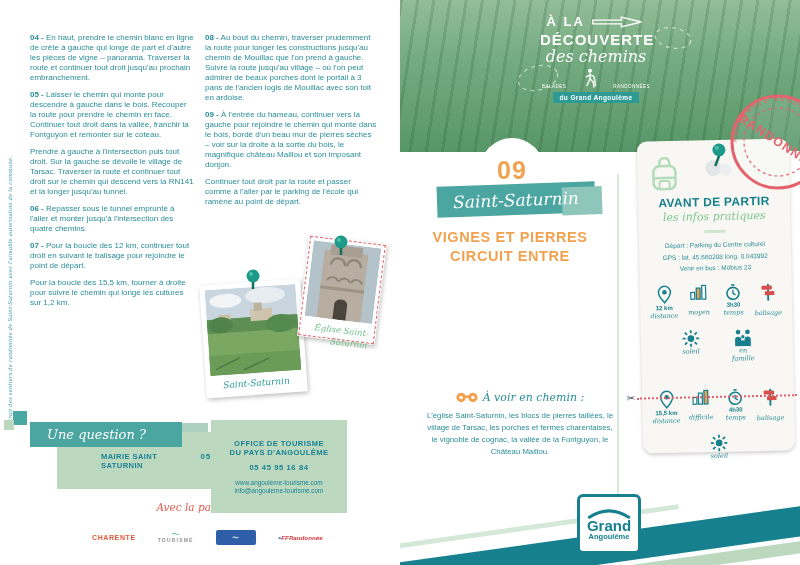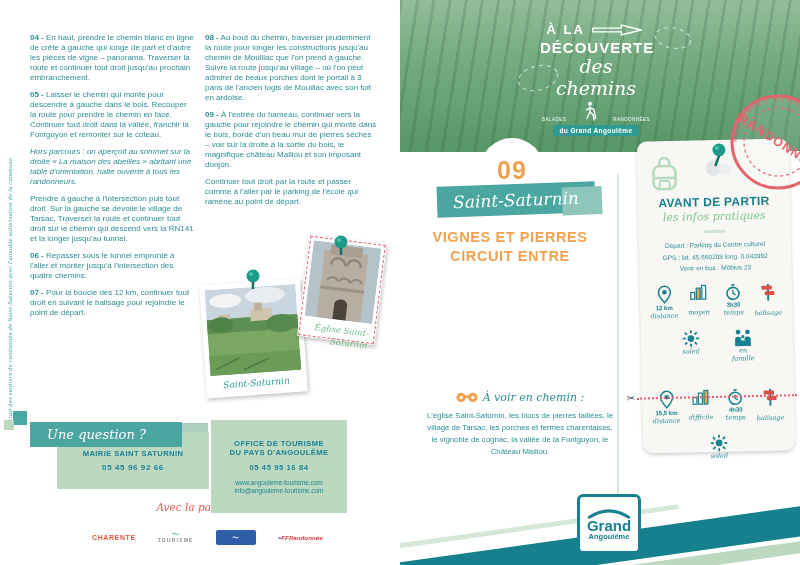--- a/index.html
+++ b/index.html
@@ -19,21 +19,21 @@
   .col2{left:205px;top:33px;width:172px;}
   .step{margin:0 0 7px 0;}
   .lead{font-weight:bold;}
   .lead:empty{display:none;}
   .it{font-style:italic;}
 
   .q-band-light{left:30px;top:423px;width:178px;height:24px;background:#abd0bf;}
   .q-banner{left:30px;top:422px;width:152px;height:25px;background:#4ba5a0;color:#fff;
             font-size:13px;display:flex;align-items:center;padding-left:17px;box-sizing:border-box;z-index:2;}
   .mairie-box{left:57px;top:432px;width:152px;height:57px;background:#bcd9c0;
-              display:flex;flex-direction:column;align-items:center;justify-content:center;gap:5px;z-index:1;}
+              display:flex;flex-direction:row;align-items:center;justify-content:center;gap:5px;z-index:1;padding-left:44px;}
   .mairie-name{font-size:7.6px;font-weight:bold;color:#1b8294;letter-spacing:.4px;}
   .mairie-phone{font-size:8px;font-weight:bold;color:#1b8294;letter-spacing:.6px;text-align:center;}
   .office-box{left:211px;top:420px;width:136px;height:93px;background:#bcd9c0;
               display:flex;flex-direction:column;align-items:center;justify-content:center;text-align:center;z-index:1;}
   .office-box .l1,.office-box .l2{font-size:7.6px;font-weight:bold;color:#1b8294;letter-spacing:.4px;}
   .office-box .ph{font-size:7.6px;font-weight:bold;color:#1b8294;margin-top:6px;letter-spacing:.6px;}
   .office-box .wb{font-size:6.4px;color:#1b8294;margin-top:7px;}
   .office-box .em{font-size:6.4px;color:#1b8294;margin-top:1px;}
 
   .partners-head{left:128px;top:501px;width:190px;text-align:center;font-size:10.5px;color:#e05a4e;}
@@ -59,24 +59,24 @@
   
   .photo{left:400px;top:0;width:400px;height:152px;
          background:
            repeating-linear-gradient(99deg, rgba(22,70,35,.16) 0 3px, rgba(255,255,255,0) 3px 16px),
            linear-gradient(180deg,#93bd98 0%,#74ab80 40%,#579667 100%);}
   .wave{left:400px;top:146px;z-index:1;}
   .dash-deco{opacity:.55;z-index:2;}
   .bump{left:480px;top:138px;width:64px;height:64px;border-radius:50%;background:#fff;z-index:2;
         display:flex;align-items:center;justify-content:center;
         font-size:25px;font-weight:bold;color:#f2a24e;letter-spacing:1px;}
-  .brand{left:540px;top:20px;width:112px;text-align:center;color:#fff;z-index:2;}
+  .brand{left:540px;top:12px;width:112px;text-align:center;color:#fff;z-index:2;}
   .brand .b1{font-size:13px;font-weight:bold;letter-spacing:2px;display:inline-block;vertical-align:middle;}
   .brand .b2{font-size:15px;font-weight:bold;letter-spacing:1px;margin-top:1px;}
-  .brand .b3{font-size:19px;margin-top:-1px;font-style:italic;}
+  .brand .b3{font-size:16px;margin-top:-1px;font-style:italic;}
   .brand .subs{display:flex;justify-content:space-between;align-items:flex-end;margin-top:1px;padding:0 2px;}
   .brand .subs span{font-size:4.5px;letter-spacing:.5px;}
   .brand .bban{margin:3px auto 0;background:#2d9b93;color:#fff;font-size:6.5px;font-weight:bold;
                width:86px;padding:2px 0;letter-spacing:.4px;}
   .stamp{left:728px;top:92px;z-index:4;}
 
   .fold{left:617px;top:170px;width:1.5px;height:327px;background:#d8e8da;}
 
   .banner-town{left:437px;top:184px;width:158px;height:31px;background:#4ba5a0;transform:rotate(-2deg);
                display:flex;align-items:center;justify-content:center;color:#fff;font-size:17px;z-index:2;}
@@ -119,24 +119,24 @@
 
 <div id="page">
 
   <div class="abs credit script">Extrait des sentiers de randonnée de Saint-Saturnin avec l'aimable autorisation de la commune.</div>
   <div class="abs sq-teal"></div>
   <div class="abs sq-green"></div>
 
   <div class="abs col col1">
     <p class="step"><span class="lead">04 -</span> <span>En haut, prendre le chemin blanc en ligne de crête à gauche qui longe de part et d'autre les pièces de vigne – panorama. Traverser la route et continuer tout droit jusqu'au prochain embranchement.</span></p>
     <p class="step"><span class="lead">05 -</span> <span>Laisser le chemin qui monte pour descendre à gauche dans le bois. Recouper la route pour prendre le chemin en face. Continuer tout droit dans la vallée, franchir la Fontguyon et remonter sur le coteau.</span></p>
-    <p class="step it"><span>Hors parcours : on aperçoit au sommet sur la droite « La maison des abeilles » abritant une table d'orientation, halte ouverte à tous les randonneurs.</span></p>
     <p class="step"><span>Prendre à gauche à l'intersection puis tout droit. Sur la gauche se dévoile le village de Tarsac. Traverser la route et continuer tout droit sur le chemin qui descend vers la RN141 et la longer jusqu'au tunnel.</span></p>
     <p class="step"><span class="lead">06 -</span> <span>Repasser sous le tunnel emprunté à l'aller et monter jusqu'à l'intersection des quatre chemins.</span></p>
     <p class="step"><span class="lead">07 -</span> <span>Pour la boucle des 12 km, continuer tout droit en suivant le balisage pour rejoindre le point de départ.</span></p>
+    <p class="step"><span>Pour la boucle des 15,5 km, tourner à droite pour suivre le chemin qui longe les cultures sur 1,2 km.</span></p>
   </div>
 
   <div class="abs col col2">
     <p class="step"><span class="lead">08 -</span> <span>Au bout du chemin, traverser prudemment la route pour longer les constructions jusqu'au chemin de Mouillac que l'on prend à gauche. Suivre la route jusqu'au village – où l'on peut admirer de beaux porches dont le portail à 3 pans de l'ancien logis de Mouillac avec son toit en ardoise.</span></p>
     <p class="step"><span class="lead">09 -</span> <span>À l'entrée du hameau, continuer vers la gauche pour rejoindre le chemin qui monte dans le bois, bordé d'un beau mur de pierres sèches – voir sur la droite à la sortie du bois, le magnifique château Maillou et son imposant donjon.</span></p>
     <p class="step"><span>Continuer tout droit par la route et passer comme à l'aller par le parking de l'école qui ramène au point de départ.</span></p>
   </div>
 
   <div class="abs polaroid pol-village">
     <svg width="91" height="86">

